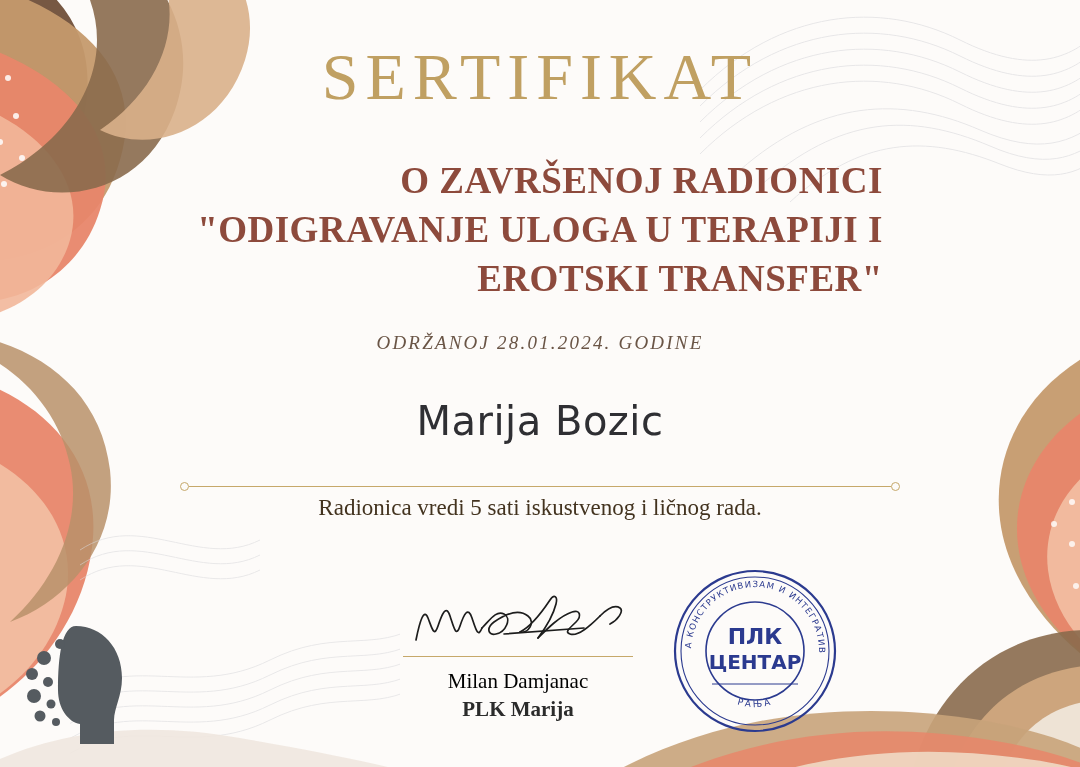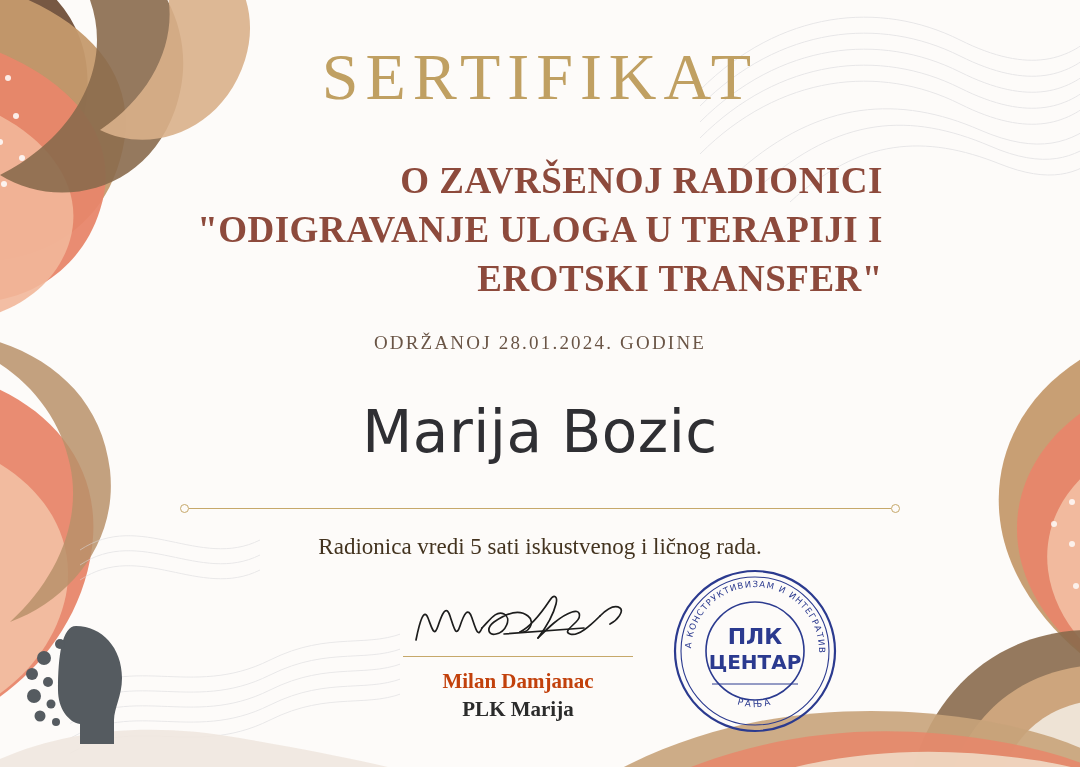--- a/index.html
+++ b/index.html
@@ -59,26 +59,27 @@
     max-width: 820px;
   }
 
   .date {
     margin-top: 28px;
     font-family: "Liberation Serif", serif;
     font-size: 19px;
     letter-spacing: 2.2px;
     color: #6a5546;
     text-align: left;
+    font-style: italic;
   }
 
   .recipient {
     margin-top: 44px;
     font-family: "DejaVu Sans", sans-serif;
-    font-size: 58px;
+    font-size: 40px;
     color: #2f2f33;
     letter-spacing: .5px;
     text-align: center;
   }
 
   .divider {
     margin-top: 38px;
     width: 720px;
     height: 10px;
     display: flex;
@@ -91,21 +92,21 @@
     background: #c6a86a;
   }
   .divider .dot {
     width: 7px; height: 7px;
     border: 1px solid #c6a86a;
     border-radius: 50%;
     background: transparent;
   }
 
   .note {
-    margin-top: 20px;
+    margin-top: 3px;
     font-family: "Liberation Serif", serif;
     font-size: 23px;
     color: #43331f;
     text-align: right;
   }
 
   
   .sig-block {
     position: absolute;
     left: 403px;
@@ -121,22 +122,22 @@
   }
   .sig-rule {
     width: 230px;
     height: 1px;
     background: #c6a86a;
     margin: 6px 0 10px 0;
   }
   .sig-name {
     font-family: "Liberation Serif", serif;
     font-size: 21px;
-    font-weight: 700;
-    color: #c2410c;
+    font-weight: 400;
+    color: #000000;
     line-height: 1.35;
   }
   .sig-org {
     font-family: "Liberation Serif", serif;
     font-size: 21px;
     font-weight: 700;
     color: #2b2b2b;
     line-height: 1.35;
   }
 

